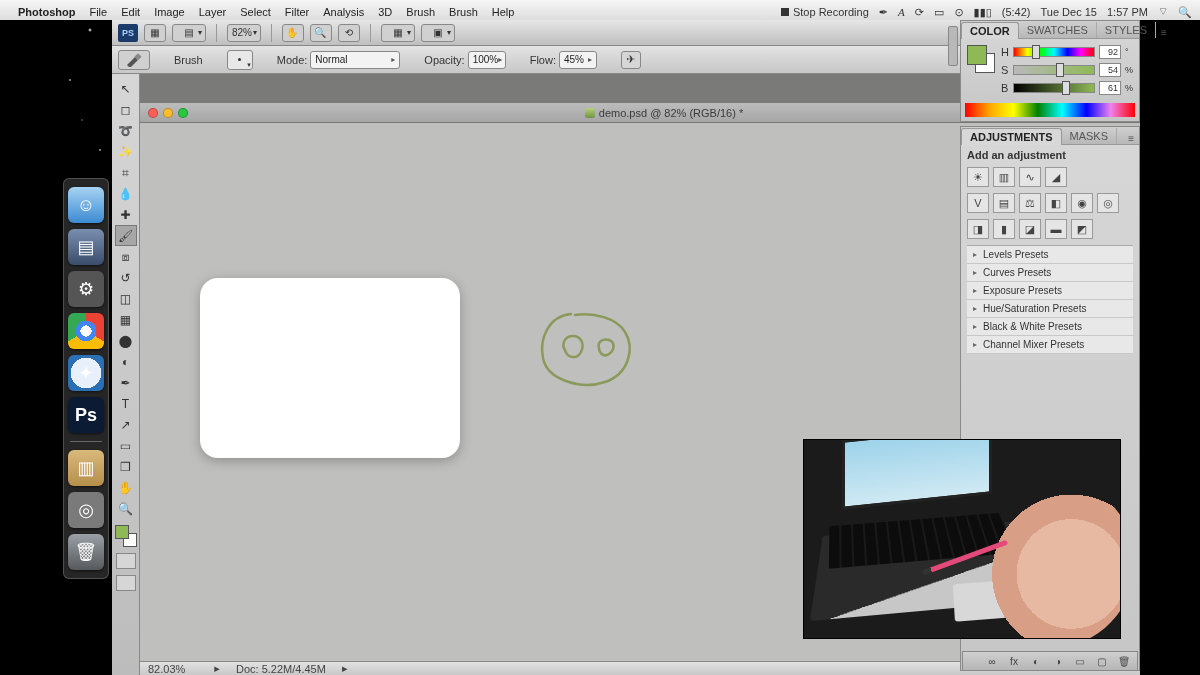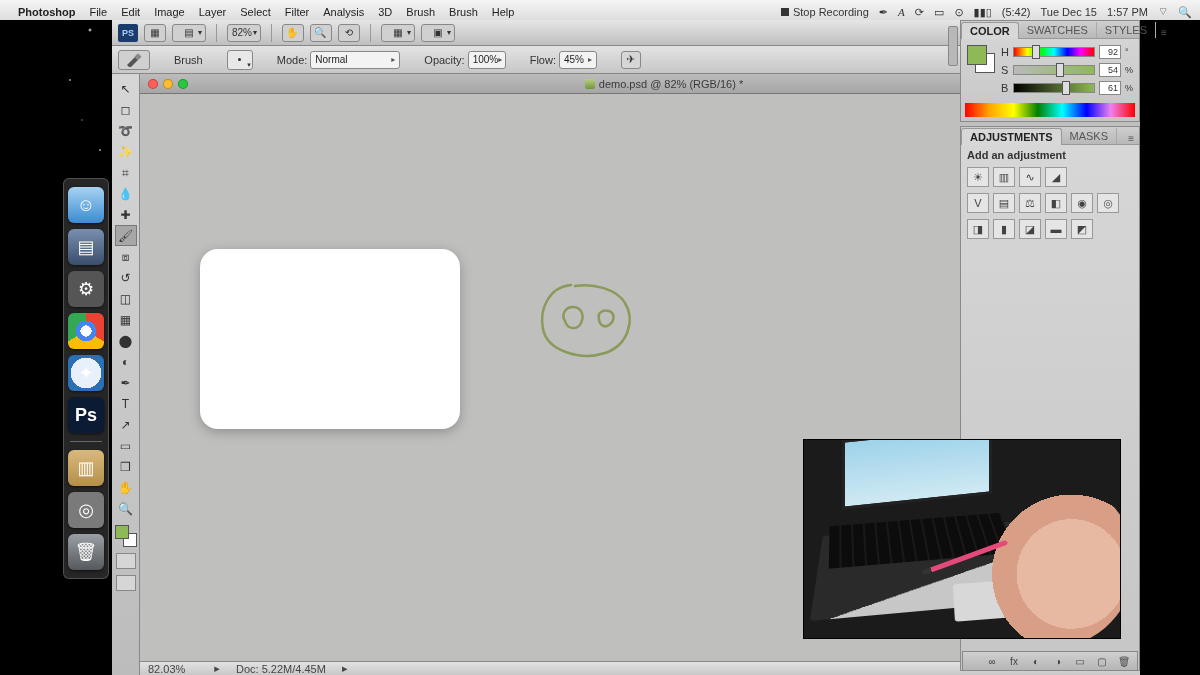--- a/index.html
+++ b/index.html
@@ -66,21 +66,21 @@
 .ps-body{position:absolute;top:54px;left:0;right:0;bottom:0;display:flex;}
 
 .toolbox{width:28px;background:linear-gradient(#d6d6d6,#bcbcbc);border-right:1px solid #888;display:flex;flex-direction:column;align-items:center;padding:4px 0;gap:0;}
 .toolbox .tslot{width:22px;height:21px;border:1px solid transparent;display:flex;align-items:center;justify-content:center;font-size:12px;color:#333;cursor:default;}
 .toolbox .tslot.active{background:#a7a7a7;border-color:#777;}
 .toolbox .swatches{margin-top:6px;position:relative;width:22px;height:22px;}
 .toolbox .swatches .fg{position:absolute;width:14px;height:14px;background:#8fb957;border:1px solid #555;left:0;top:0;}
 .toolbox .swatches .bg{position:absolute;width:14px;height:14px;background:#fff;border:1px solid #555;right:0;bottom:0;}
 .toolbox .mini{width:20px;height:16px;border:1px solid #888;background:#d6d6d6;margin-top:6px;}
 
-.docarea{flex:1;display:flex;flex-direction:column;background:#727270;}
+.docarea{flex:1;display:flex;flex-direction:column;background:#727270;margin-top:29px;}
 .doc-tabbar{height:20px;background:linear-gradient(#bcbcbc,#a6a6a6);border-bottom:1px solid #777;display:flex;align-items:center;}
 .traffic{display:flex;gap:5px;padding-left:8px;align-items:center;}
 .traffic span{width:10px;height:10px;border-radius:50%;display:block;border:1px solid rgba(0,0,0,.25);}
 .tl-red{background:#ff5f57;} .tl-yel{background:#febc2e;} .tl-grn{background:#28c840;}
 .doc-tabbar .title{flex:1;text-align:center;font-size:11px;color:#3a3a3a;display:flex;align-items:center;justify-content:center;gap:4px;}
 .doc-tabbar .title::before{content:"";width:10px;height:10px;background:linear-gradient(#b9d080,#6f9440);border-radius:2px;}
 .canvas-wrap{flex:1;position:relative;background:#bfbfbd;overflow:hidden;}
 
 .sketch{position:absolute;left:395px;top:185px;}
 
@@ -367,20 +367,28 @@
         <div class="ic">◉</div>
         <div class="ic">◎</div>
       </div>
       <div class="adj-grid">
         <div class="ic">◨</div>
         <div class="ic">▮</div>
         <div class="ic">◪</div>
         <div class="ic">▬</div>
         <div class="ic">◩</div>
       </div>
+      <div class="preset-list">
+        <div class="preset">Levels Presets</div>
+        <div class="preset">Curves Presets</div>
+        <div class="preset">Exposure Presets</div>
+        <div class="preset">Hue/Saturation Presets</div>
+        <div class="preset">Black &amp; White Presets</div>
+        <div class="preset">Channel Mixer Presets</div>
+      </div>
     </div>
   </div>
 </div>
 
 <div class="mini-iconbar">
   <span>∞</span>
   <span>fx</span>
   <span>◐</span>
   <span>◑</span>
   <span>▭</span>

